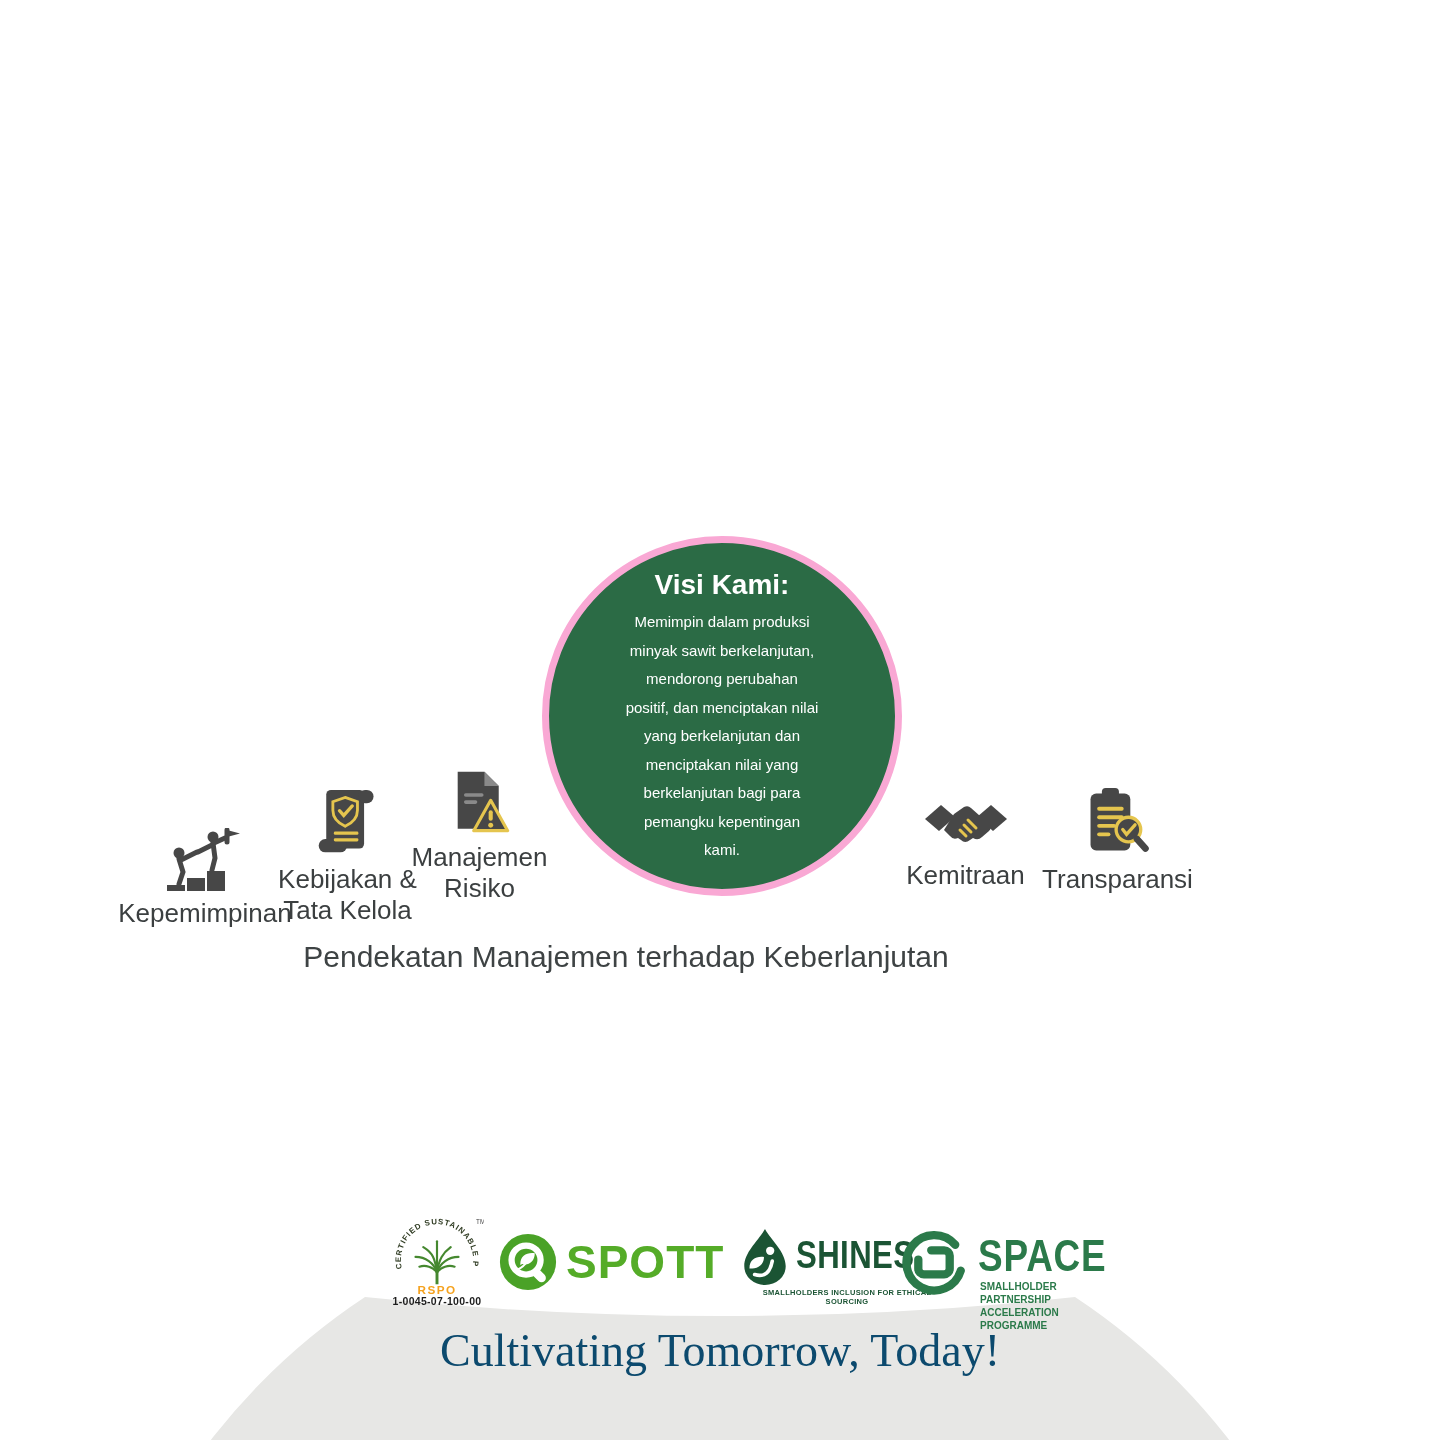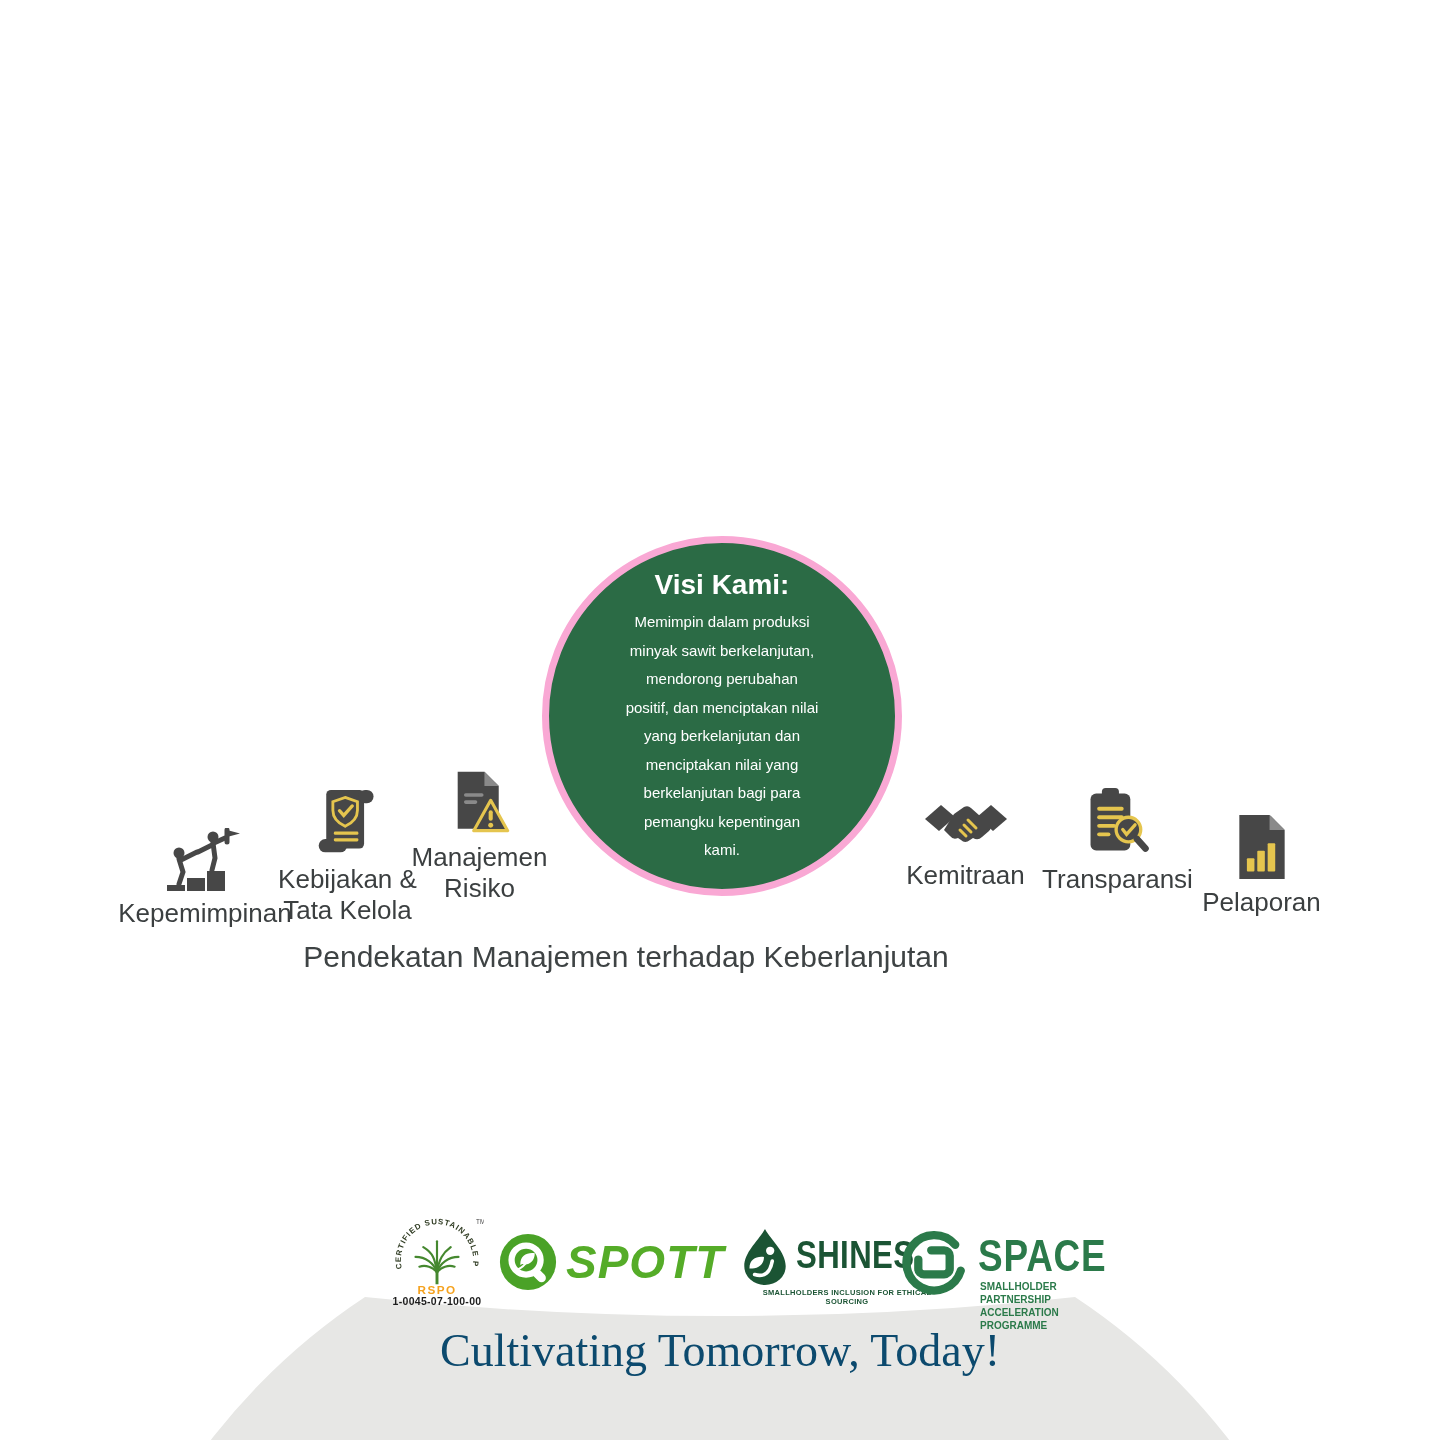--- a/index.html
+++ b/index.html
@@ -55,21 +55,21 @@
   
   .ach{position:absolute;color:#fff;text-align:center;white-space:pre-line;
        font-size:22.5px;line-height:29px;}
   .ach-title{position:absolute;left:0;top:1157px;width:1440px;text-align:center;
              font-size:30px;font-weight:500;color:#fff;}
 
   
   .logo{position:absolute;}
   .rspo-code{position:absolute;left:377px;top:1295px;width:120px;text-align:center;
              font-size:10.5px;font-weight:bold;color:#1d1d1d;letter-spacing:.3px;}
-  .spott{left:498px;top:1232px;display:flex;align-items:center;gap:8px;font-style:italic;}
+  .spott{left:498px;top:1232px;display:flex;align-items:center;gap:8px;}
   .spott-text{font-size:46px;font-weight:800;color:#55AC28;letter-spacing:1px;line-height:60px;}
   .shines{left:742px;top:1228px;width:210px;height:78px;}
   .shines-icon{position:absolute;left:0;top:0;}
   .shines-text{position:absolute;left:54px;top:6px;font-size:38px;font-weight:bold;color:#1B5434;
                transform:scaleX(.82);transform-origin:left top;letter-spacing:.5px;}
   .shines-tagline{position:absolute;left:2px;top:60px;width:206px;font-size:7.5px;font-weight:bold;
                   color:#1B5434;letter-spacing:.3px;text-align:center;}
   .space{left:898px;top:1230px;width:230px;height:80px;}
   .space-icon{position:absolute;left:0;top:0;}
   .space-text{position:absolute;left:80px;top:0;font-size:45px;font-weight:600;color:#2B7A4A;
@@ -269,32 +269,20 @@
         <rect x="11" y="40" width="20" height="4" rx="2"></rect>
           <rect x="11" y="49" width="14" height="4" rx="2"></rect>
       </g>
       <circle cx="44" cy="46" r="13" fill="#474747" stroke="#E5C54E" stroke-width="3.5"></circle>
       <path d="M38 46 l4 5 l9 -10" stroke="#E5C54E" stroke-width="3.5" fill="none" stroke-linecap="round"></path>
       <path d="M53 56 L62 66" stroke="#474747" stroke-width="7" stroke-linecap="round"></path>
     </svg>
     <div class="mgmt-label">Transparansi</div>
   </div>
 
-  <div class="mgmt-item" style="left:1154px;top:813px;width:215px;">
-    <svg class="mgmt-icon" width="56" height="68" viewBox="0 0 56 72">
-      <path d="M4 2 H36 L52 18 V70 H4 Z" fill="#474747"></path>
-      <polygon points="36,2 52,18 36,18" fill="#8A8A8A"></polygon>
-      <g fill="#E5C54E">
-        <rect x="12" y="48" width="8" height="14" rx="1"></rect>
-          <rect x="23" y="40" width="8" height="22" rx="1"></rect>
-          <rect x="34" y="32" width="8" height="30" rx="1"></rect>
-      </g>
-    </svg>
-    <div class="mgmt-label">Pelaporan</div>
-  </div>
 
   <div class="mgmt-title">Pendekatan Manajemen terhadap Keberlanjutan</div>
 
   <div class="ach" style="left:207px;top:1012px;width:280px;">100% pabrik
 bersertifikat RSPO/ISCC</div>
   <div class="ach" style="left:437px;top:1012px;width:280px;">Diverifikasi siap
 EUDR sejak 2024</div>
   <div class="ach" style="left:698px;top:1012px;width:300px;">99,5% listrik berasal dari
 energi terbarukan</div>
   <div class="ach" style="left:964px;top:1012px;width:280px;">11.300 hektar

